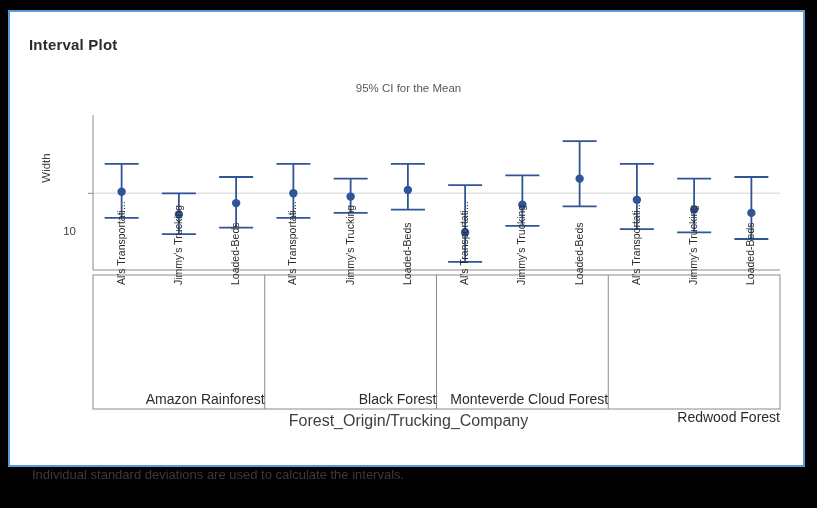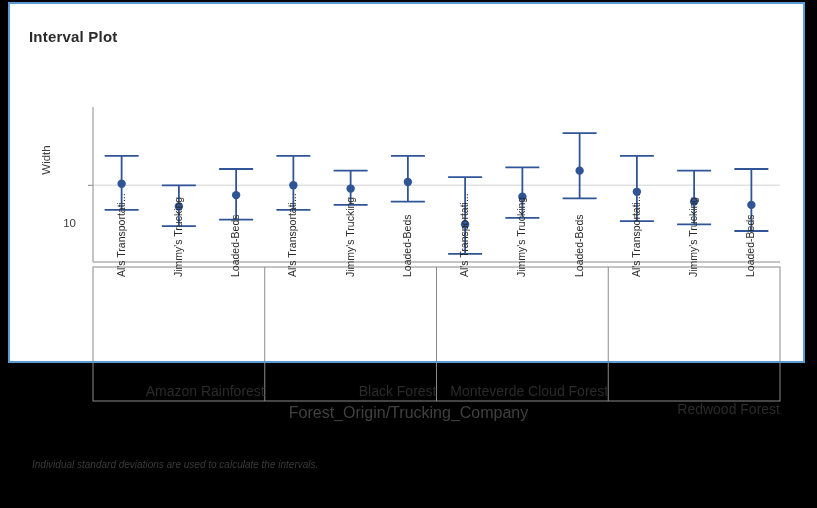--- a/index.html
+++ b/index.html
@@ -1,36 +1,37 @@
 <!DOCTYPE html>
 <html><head>
 <meta charset="utf-8">
 <style>
   html,body{margin:0;padding:0;background:#000;}
   body{width:817px;height:508px;font-family:"Liberation Sans",sans-serif;overflow:hidden;}
-  .card{position:absolute;left:8px;top:2px;width:797px;height:361px;background:#fff;border:2px solid #5b9bd5;box-sizing:border-box;}
+  .card{position:absolute;left:8px;top:10px;width:797px;height:457px;background:#fff;border:2px solid #5b9bd5;box-sizing:border-box;}
   .title{position:absolute;left:19px;top:24px;font-size:15px;color:#2b2b2b;font-weight:600;letter-spacing:.2px;}
   .subtitle{position:absolute;left:0;top:70px;width:797px;text-align:center;font-size:11.5px;color:#595959;}
   .plot{position:absolute;left:0;top:0;width:797px;height:489px;}
   .ylabel{position:absolute;left:-4px;top:150px;width:80px;text-align:center;font-size:11.5px;color:#404040;
           transform:rotate(-90deg);transform-origin:center center;}
   .ytick{position:absolute;left:40px;width:26px;text-align:right;font-size:11.5px;color:#404040;}
   .axis-title{position:absolute;left:0;top:400px;width:797px;text-align:center;font-size:16px;color:#404040;}
-  .footnote{position:absolute;left:22px;top:455px;font-size:10px;color:#3b3b3b;font-style:italic;}
+  .footnote{position:absolute;left:22px;top:455px;font-size:13px;color:#3b3b3b;}
   .cat-label{position:absolute;font-size:10.5px;color:#2b2b2b;white-space:nowrap;
              transform:rotate(-90deg);transform-origin:left bottom;}
   .grp-label{position:absolute;font-size:14px;color:#2b2b2b;text-align:right;white-space:nowrap;}
   svg{position:absolute;left:0;top:0;}
 </style>
 </head>
 <body>
 
 <div class="card">
 
   <div class="title">Interval Plot</div>
+  <div class="subtitle">95% CI for the Mean</div>
 
   <div class="plot">
     <svg width="797" height="489">
       <g id="plot-layer">
           <line x1="83" y1="181.31578947368422" x2="770" y2="181.31578947368422" stroke="#e2e2e2" stroke-width="1.4"></line>
           <line x1="78" y1="181.31578947368422" x2="83" y2="181.31578947368422" stroke="#8a8a8a" stroke-width="1"></line>
           <line x1="83" y1="103" x2="83" y2="258" stroke="#8a8a8a" stroke-width="1"></line>
           <line x1="83" y1="258" x2="770" y2="258" stroke="#8a8a8a" stroke-width="1"></line>
           <rect x="83" y="263" width="687" height="134" fill="none" stroke="#8a8a8a" stroke-width="1"></rect>
           <g>

